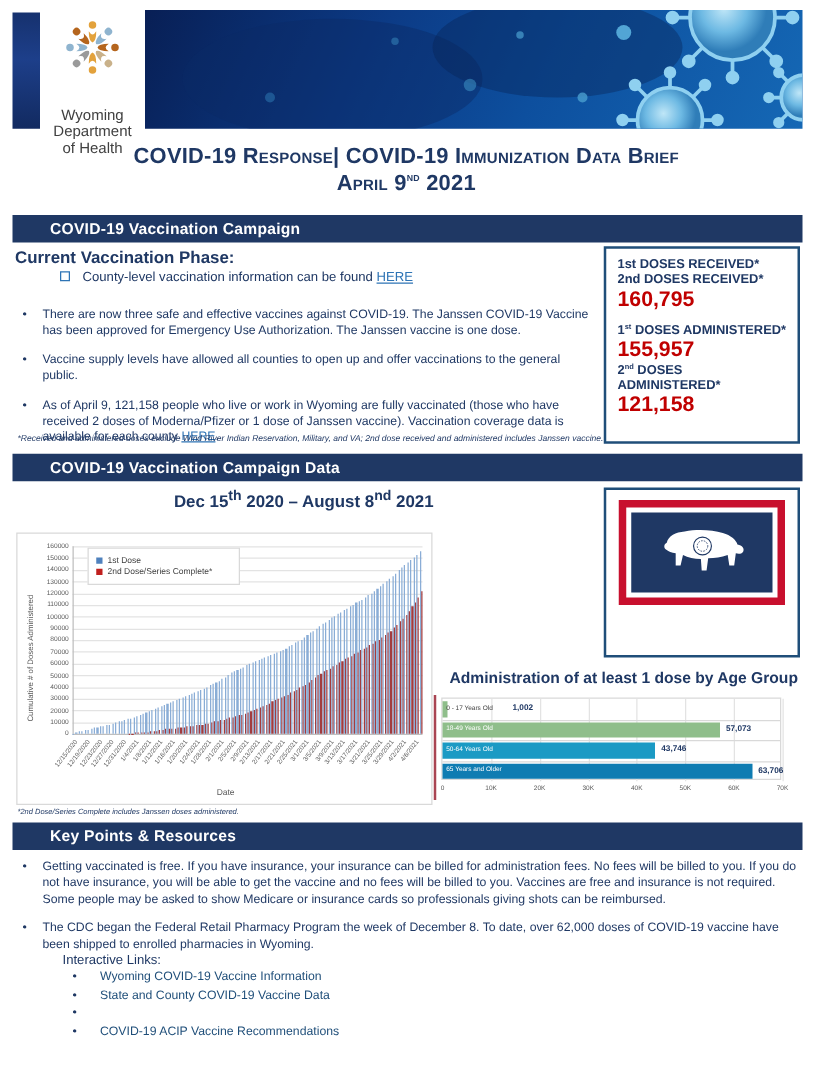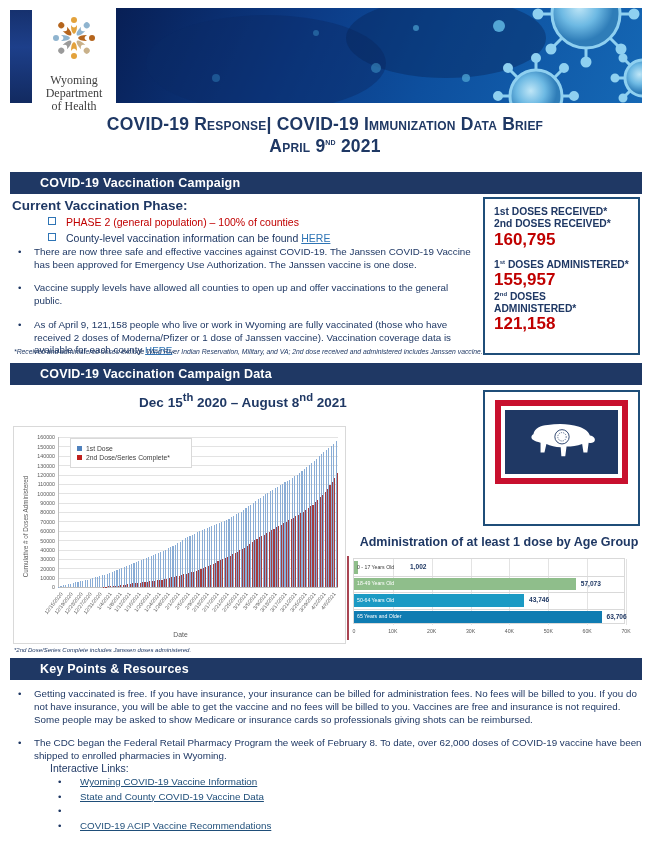--- a/index.html
+++ b/index.html
@@ -7,22 +7,22 @@
   body {
     width:650px; height:867px; position:relative;
     font-family:"Liberation Sans", sans-serif; color:#1f3864;
   }
   .abs { position:absolute; }
 
   
   .navy-strip { left:10px; top:10px; width:22px; height:93px;
     background:linear-gradient(180deg,#16316e,#1d3f8a 40%,#122a60); }
   .logo-block { left:33px; top:11px; width:82px; text-align:center; }
-  .logo-text { font-family:Liberation Serif, serif; font-size:12px; line-height:1.1;
-    color:#404040; margin-top:5px; }
+  .logo-text { font-family:Liberation Sans, sans-serif; font-size:12px; line-height:1.1;
+    color:#404040; margin-top:16px; }
   .virus-banner { left:116px; top:8px; width:526px; height:95px; overflow:hidden;
     background:linear-gradient(115deg,#081f55 0%,#0c3b86 35%,#0d4f9e 60%,#1568b5 100%); }
   .virus-banner svg { display:block; }
 
   
   .main-title { left:0; top:114px; width:650px; text-align:center;
     color:#1f3864; font-weight:bold; font-size:17.5px;
     font-variant:small-caps; letter-spacing:.2px; line-height:1.25; }
   .main-title sup, .sup { font-size:58%; vertical-align:super; }
 
@@ -93,21 +93,21 @@
   .age-cat { position:absolute; font-size:5.2px; line-height:1; }
   .age-val { position:absolute; font-size:6.6px; font-weight:bold; color:#1f3864; line-height:1; }
   .age-xtick { position:absolute; font-size:5.2px; color:#595959; transform:translateX(-50%); }
 
   
   .kp-body { left:16px; top:688px; width:626px; font-size:9.8px; line-height:1.32; }
   .links-heading { left:50px; top:762px; font-size:10.5px; color:#1f3864; }
   .links-list { left:56px; top:776px; width:500px; font-size:9.8px; }
   .link-row { display:flex; margin-bottom:3.5px; }
   .link-row .bullet-dot { width:24px; }
-  .nav-link { color:#1f4e79; text-decoration:underline; cursor:pointer; }
+  .nav-link { color:#1f4e79; cursor:pointer; }
 </style>
 </head>
 <body>
 
 <div class="abs navy-strip"></div>
 
 <div class="abs logo-block">
   <svg width="54" height="54" viewBox="0 0 54 54">
     <g>
       <g transform="rotate(0 27 27)">
@@ -213,24 +213,20 @@
 <div class="abs main-title">
   <div>COVID-19 Response| COVID-19 Immunization Data Brief</div>
   <div><span>April 9</span><sup>nd</sup><span> 2021</span></div>
 </div>
 
 <div class="abs section-bar" style="top:172px">COVID-19 Vaccination Campaign</div>
 
 <div class="abs phase-heading">Current Vaccination Phase:</div>
 
 <div class="abs checklist">
-  <div class="check-row">
-    <span class="checkbox"></span>
-    <span class="red-text">PHASE 2 (general population) – 100% of counties</span>
-  </div>
   <div class="check-row">
     <span class="checkbox"></span>
     <span><span>County-level vaccination information can be found </span><span class="body-link">HERE</span></span>
   </div>
 </div>
 
 <div class="abs bullets">
   <div class="bullet-row">
     <span class="bullet-dot">•</span>
     <span>There are now three safe and effective vaccines against COVID-19. The Janssen COVID-19 Vaccine has been approved for Emergency Use Authorization. The Janssen vaccine is one dose.</span>
@@ -609,21 +605,21 @@
 
 <div class="abs section-bar" style="top:658px">Key Points &amp; Resources</div>
 
 <div class="abs kp-body">
   <div class="bullet-row" style="margin-bottom:10px">
     <span class="bullet-dot">•</span>
     <span>Getting vaccinated is free. If you have insurance, your insurance can be billed for administration fees. No fees will be billed to you. If you do not have insurance, you will be able to get the vaccine and no fees will be billed to you. Vaccines are free and insurance is not required. Some people may be asked to show Medicare or insurance cards so professionals giving shots can be reimbursed.</span>
   </div>
   <div class="bullet-row">
     <span class="bullet-dot">•</span>
-    <span>The CDC began the Federal Retail Pharmacy Program the week of February 8. To date, over 62,000 doses of COVID-19 vaccine have been shipped to enrolled pharmacies in Wyoming.</span>
+    <span>The CDC began the Federal Retail Pharmacy Program the week of December 8. To date, over 62,000 doses of COVID-19 vaccine have been shipped to enrolled pharmacies in Wyoming.</span>
   </div>
 </div>
 
 <div class="abs links-heading">Interactive Links:</div>
 <div class="abs links-list">
   <div class="link-row">
     <span class="bullet-dot">•</span>
     <span class="nav-link">Wyoming COVID-19 Vaccine Information</span>
   </div>
   <div class="link-row">

